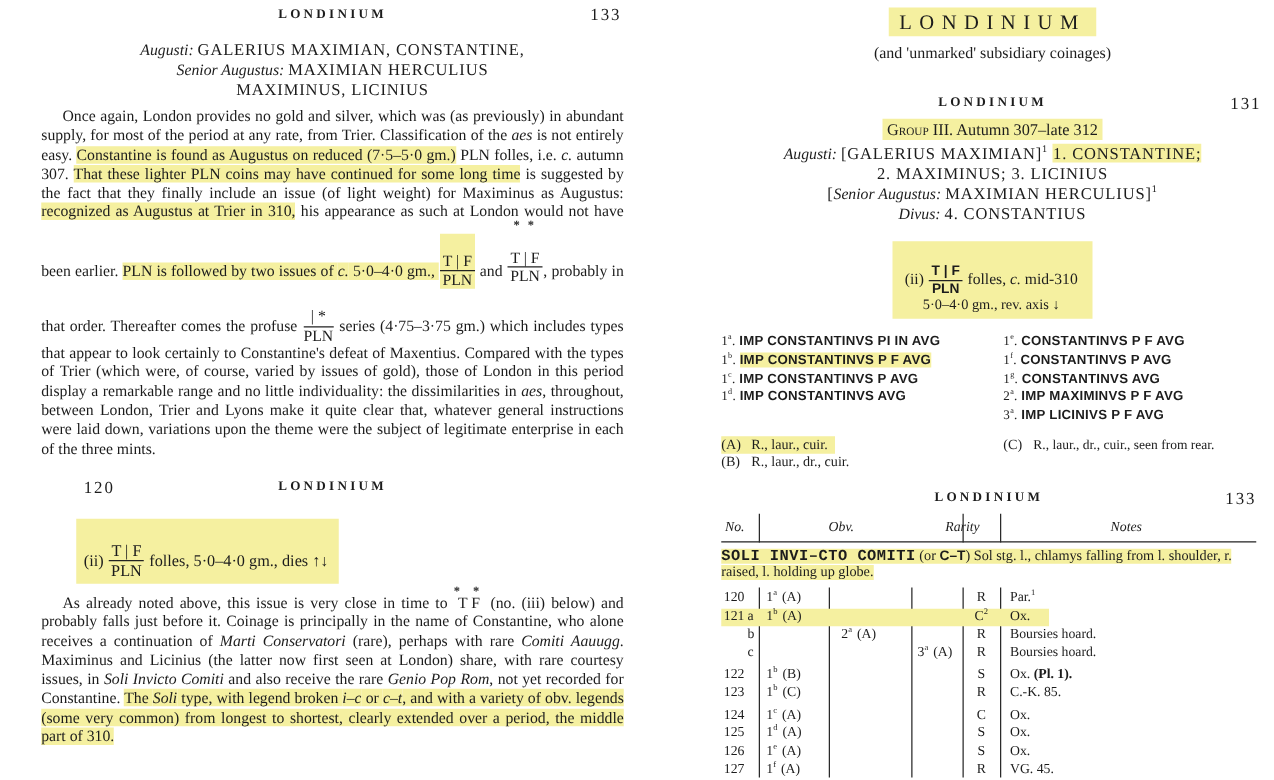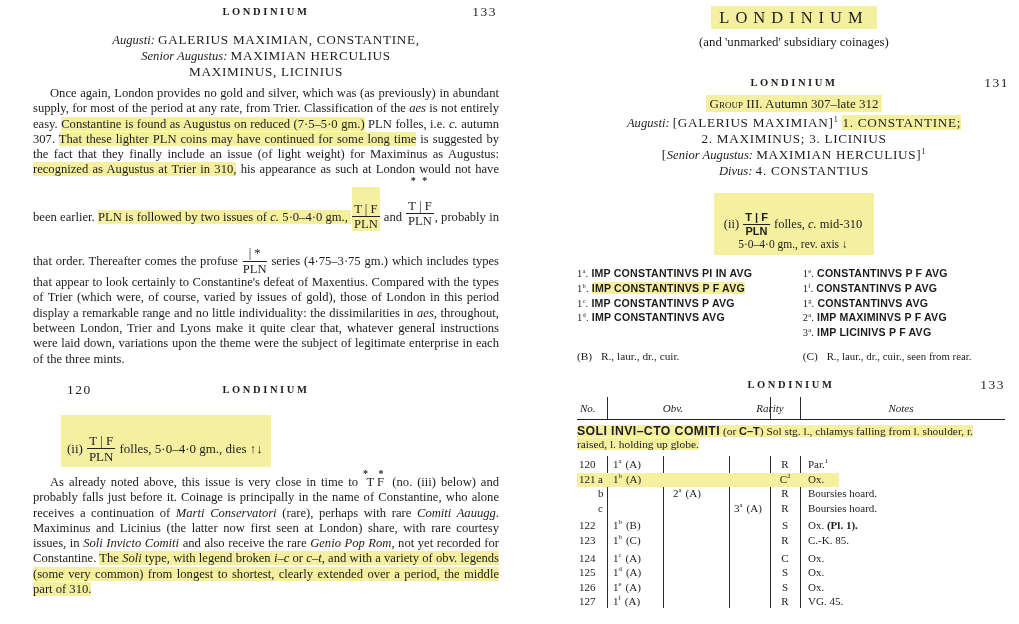--- a/index.html
+++ b/index.html
@@ -69,21 +69,21 @@
   .t-rhead{position:relative;text-align:center;font-weight:bold;font-size:10.5px;letter-spacing:2.6px;height:16px;}
   .t-rhead .pnum{position:absolute;right:0;top:-2px;font-size:13.5px;font-weight:normal;letter-spacing:1.5px;}
   .thead{position:relative;height:19px;border-bottom:1.2px solid #222;font-style:italic;font-size:11px;margin-top:5px;}
   .thead span{position:absolute;top:2px;}
   .th-no{left:3px;}
   .th-obv{left:0;width:192px;text-align:center;}
   .th-rar{left:178px;width:30px;text-align:center;}
   .th-not{left:224px;width:200px;text-align:center;}
   .vbar{position:absolute;width:1px;background:#2a2a2a;}
   .typeline{margin-top:5px;line-height:13.5px;font-size:11.4px;}
-  .typeline .big{font-family:Liberation Sans, sans-serif;font-size:12.3px;font-weight:bold;letter-spacing:0.4px;}
+  .typeline .big{font-family:Liberation Mono, monospace;font-size:12.3px;font-weight:bold;letter-spacing:0.4px;}
   .typeline .ct{font-family:"Liberation Sans",sans-serif;font-size:11px;font-weight:bold;}
   .rows{position:relative;margin-top:6px;}
   .trow{position:relative;height:14.6px;}
   .gap{margin-top:3px;}
   .c-no{position:absolute;left:2px;}
   .no-sub{position:absolute;left:19px;top:0;}
   .c-o1{position:absolute;left:36px;}
   .c-o2{position:absolute;left:96px;}
   .c-o3{position:absolute;left:157px;}
   .c-r{position:absolute;left:193px;width:30px;text-align:center;}
@@ -155,20 +155,21 @@
       <div class="leg"><span class="leg-n"><span>1</span><sup>e</sup><span>.</span></span><span>CONSTANTINVS P F AVG</span></div>
       <div class="leg"><span class="leg-n"><span>1</span><sup>f</sup><span>.</span></span><span>CONSTANTINVS P AVG</span></div>
       <div class="leg"><span class="leg-n"><span>1</span><sup>g</sup><span>.</span></span><span>CONSTANTINVS AVG</span></div>
       <div class="leg"><span class="leg-n"><span>2</span><sup>a</sup><span>.</span></span><span>IMP MAXIMINVS P F AVG</span></div>
       <div class="leg"><span class="leg-n"><span>3</span><sup>a</sup><span>.</span></span><span>IMP LICINIVS P F AVG</span></div>
     </div>
   </div>
 
   <div class="busts">
     <div class="bcol1">
+      <div class="bline"><span class="bhl hl"><span class="blabel">(A)</span><span>R., laur., cuir.</span></span></div>
       <div class="bline"><span class="blabel">(B)</span><span>R., laur., dr., cuir.</span></div>
     </div>
     <div class="bcol2">
       <div class="bline"><span class="blabel">(C)</span><span style="font-size:10.8px;">R., laur., dr., cuir., seen from rear.</span></div>
     </div>
   </div>
 
   <div class="table">
     <div class="t-rhead">
       <span>LONDINIUM</span>

